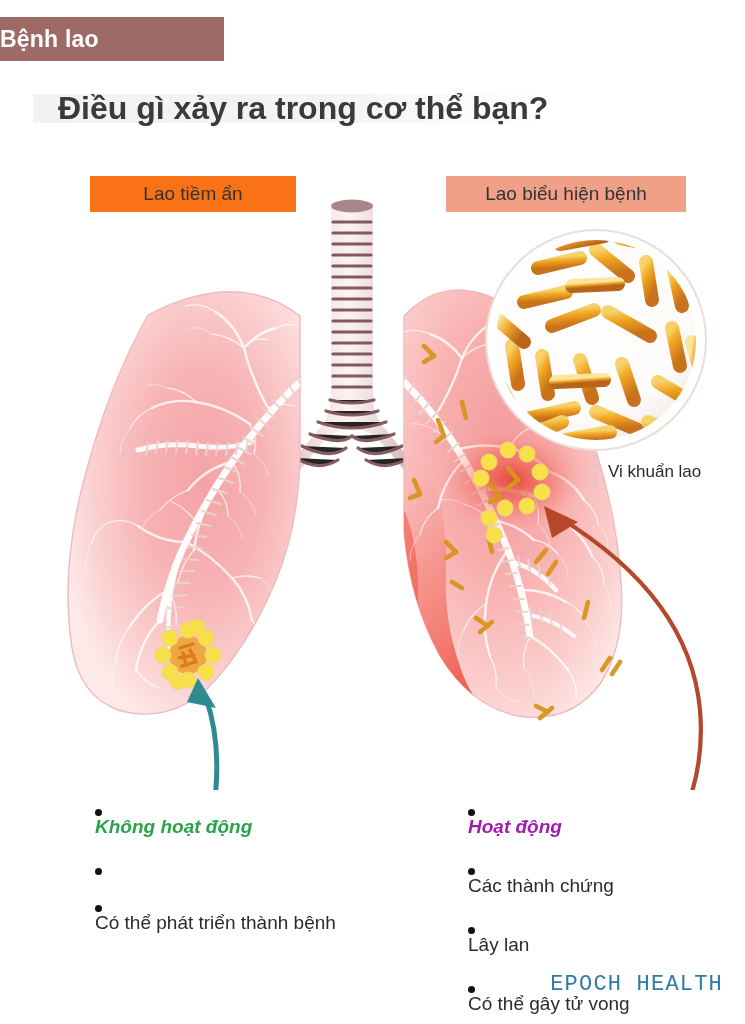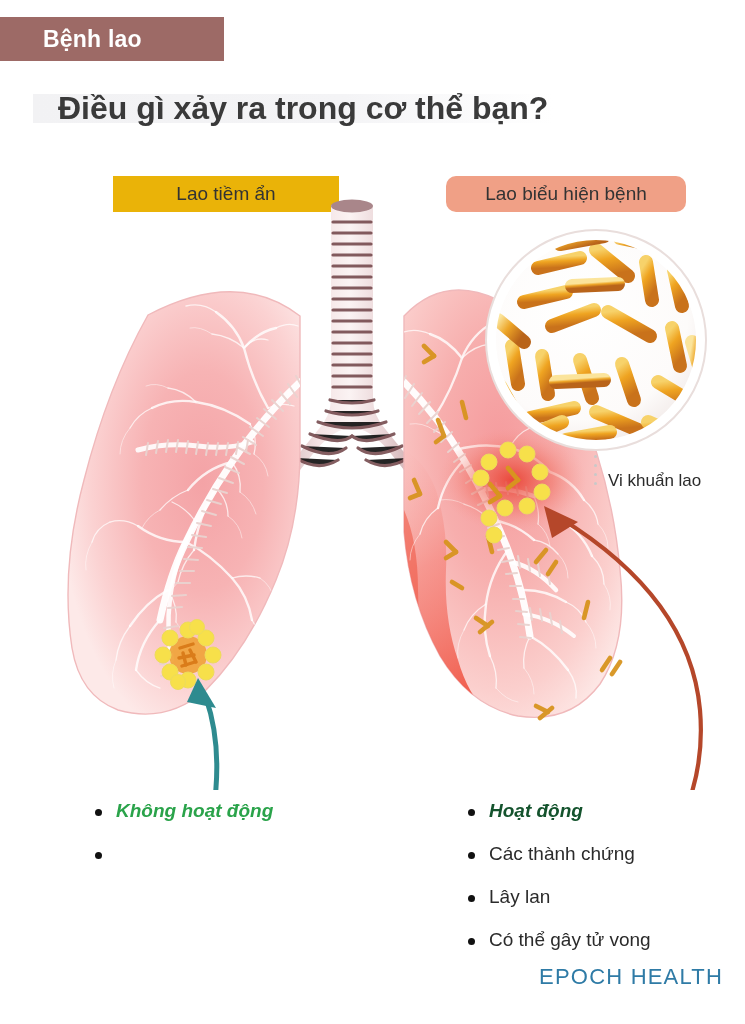--- a/index.html
+++ b/index.html
@@ -14,75 +14,75 @@
 
   
   .title-banner{
     position:absolute;left:0;top:17px;
     width:224px;height:44px;
     background:#9d6a66;
     display:flex;align-items:center;
   }
   .title-banner .txt{
     color:#ffffff;font-size:23px;font-weight:bold;
-    padding-left:43px;letter-spacing:.2px;
+    letter-spacing:.2px;
   }
   .subtitle-wrap{
     position:absolute;left:33px;top:94px;
     width:520px;height:29px;
     background:linear-gradient(90deg,#f2f2f4 0%,#f4f4f6 60%,#ffffff 100%);
     display:flex;align-items:center;
   }
   .subtitle-wrap .txt{
     color:#3a3a3a;font-size:32px;font-weight:bold;padding-left:25px;
   }
 
   
   .chip{
     position:absolute;height:36px;display:flex;align-items:center;
     justify-content:center;font-size:19px;color:#333333;
   }
-  .chip-latent{left:90px;top:176px;width:226px;background:#eab308;margin-left:23px;}
-  .chip-active{left:446px;top:176px;width:240px;background:#f0a086;border-radius:10px;}
+  .chip-latent{left:90px;top:176px;width:206px;background:#f97316;}
+  .chip-active{left:446px;top:176px;width:240px;background:#f0a086;}
 
   
   .illus{position:absolute;left:0;top:150px;width:745px;height:640px;}
 
   
   .list{position:absolute;font-size:19px;color:#2b2b2b;}
   .list-left{left:95px;top:800px;width:330px;}
   .list-right{left:468px;top:800px;width:270px;}
-  .li{display:flex;align-items:flex-start;margin-bottom:21px;}
+  .li{display:flex;align-items:flex-start;margin-bottom:21px;flex-direction:column;}
   .bullet{
     width:7px;height:7px;border-radius:50%;background:#111111;
     margin-top:9px;margin-right:14px;flex:0 0 auto;
   }
   .li .lbl{line-height:1.15;}
   .li.head .lbl{font-weight:bold;font-style:italic;}
   .li.head-green .lbl{color:#2aa34a;}
-  .li.head-red .lbl{color:#14532d;font-style:italic;}
+  .li.head-red .lbl{color:#a21caf;font-style:italic;}
 
   
   .callout{
     position:absolute;left:608px;top:462px;
-    font-size:17px;color:#2b2b2b;white-space:nowrap;margin-top:9px;
+    font-size:17px;color:#2b2b2b;white-space:nowrap;
   }
   .callout-dots{
     position:absolute;left:594px;top:455px;
     width:3px;height:34px;
   }
   .callout-dots i{
     display:block;width:3px;height:3px;border-radius:50%;
     background:#c9c9c9;margin-bottom:6px;
   }
 
   
   .brand{
-    position:absolute;right:22px;bottom:34px;
-    font-family:Liberation Sans, sans-serif;
+    position:absolute;right:22px;bottom:27px;
+    font-family:Liberation Mono, monospace;
     font-size:22px;letter-spacing:1.2px;color:#2f7ba6;text-align:center;
   }
 </style>
 </head>
 <body>
 
 <div class="page">
 
   <div class="title-banner">
     <span class="txt">Bệnh lao</span>
@@ -532,20 +532,24 @@
   </div>
 
   <div class="list list-left">
     <div class="li head head-green">
       <span class="bullet"></span>
       <span class="lbl">Không hoạt động</span>
     </div>
     <div class="li">
       <span class="bullet"></span>
     </div>
+    <div class="li">
+      <span class="bullet"></span>
+      <span class="lbl">Có thể phát triển thành bệnh</span>
+    </div>
   </div>
 
   <div class="list list-right">
     <div class="li head head-red">
       <span class="bullet"></span>
       <span class="lbl">Hoạt động</span>
     </div>
     <div class="li">
       <span class="bullet"></span>
       <span class="lbl">Các thành chứng</span>

